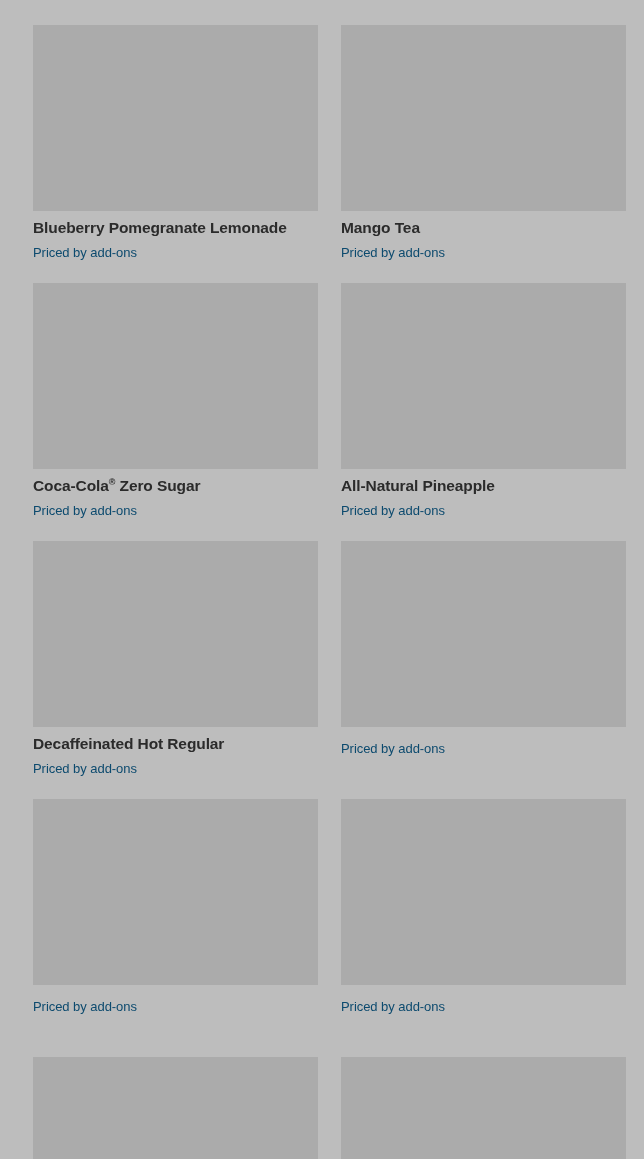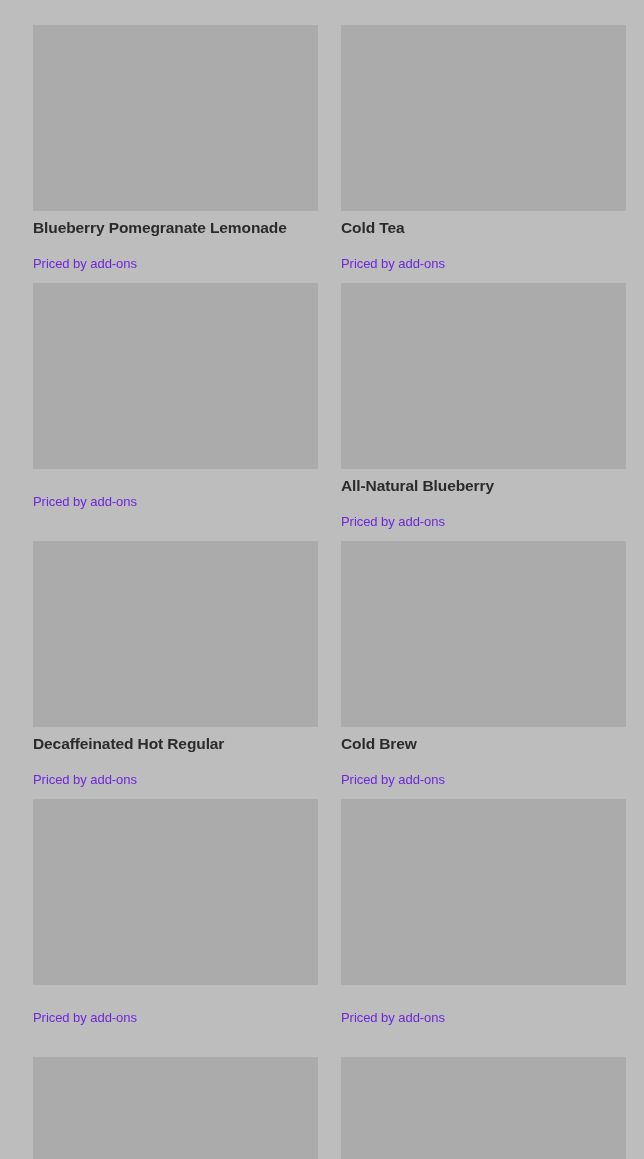--- a/index.html
+++ b/index.html
@@ -61,73 +61,73 @@
     font-size:9px;
     vertical-align:super;
     line-height:0;
     font-weight:600;
   }
 
   .card-subtitle {
     font-size:13px;
     font-weight:400;
     line-height:18px;
-    color:#6d28d9;
-    margin-top:17px;
+    color:#0c4a6e;
+    margin-top:6px;
     letter-spacing:-0.05px;
   }
 </style>
 </head>
 <body>
 
 <main id="menu-grid">
 
   <article class="menu-card">
     <div class="card-image"></div>
     <div class="card-body">
       <div class="card-title">Blueberry Pomegranate Lemonade</div>
       <div class="card-subtitle">Priced by add-ons</div>
     </div>
   </article>
 
   <article class="menu-card">
     <div class="card-image"></div>
     <div class="card-body">
-      <div class="card-title">Cold Tea</div>
+      <div class="card-title">Mango Tea</div>
       <div class="card-subtitle">Priced by add-ons</div>
     </div>
   </article>
 
   <article class="menu-card">
     <div class="card-image"></div>
     <div class="card-body">
+      <div class="card-title"><span>Coca-Cola</span><sup>®</sup><span> Zero Sugar</span></div>
       <div class="card-subtitle">Priced by add-ons</div>
     </div>
   </article>
 
   <article class="menu-card">
     <div class="card-image"></div>
     <div class="card-body">
-      <div class="card-title">All-Natural Blueberry</div>
+      <div class="card-title">All-Natural Pineapple</div>
       <div class="card-subtitle">Priced by add-ons</div>
     </div>
   </article>
 
   <article class="menu-card">
     <div class="card-image"></div>
     <div class="card-body">
       <div class="card-title">Decaffeinated Hot Regular</div>
       <div class="card-subtitle">Priced by add-ons</div>
     </div>
   </article>
 
   <article class="menu-card">
     <div class="card-image"></div>
     <div class="card-body">
-      <div class="card-title">Cold Brew</div>
       <div class="card-subtitle">Priced by add-ons</div>
     </div>
   </article>
 
   <article class="menu-card">
     <div class="card-image"></div>
     <div class="card-body">
       <div class="card-subtitle">Priced by add-ons</div>
     </div>
   </article>

